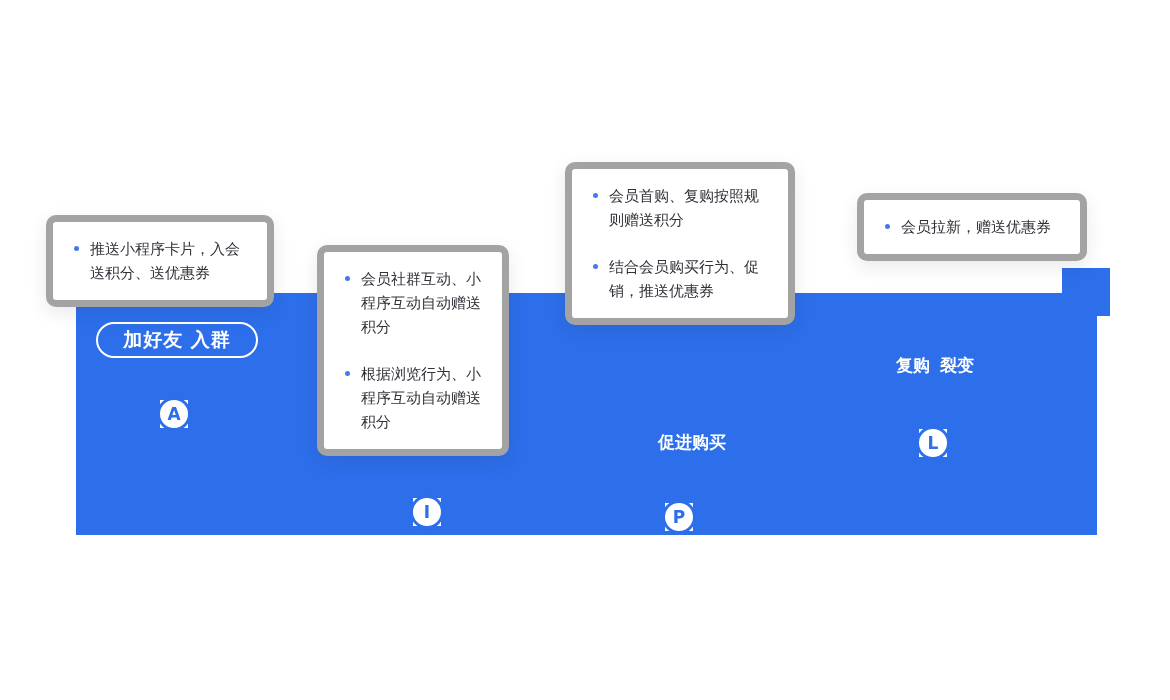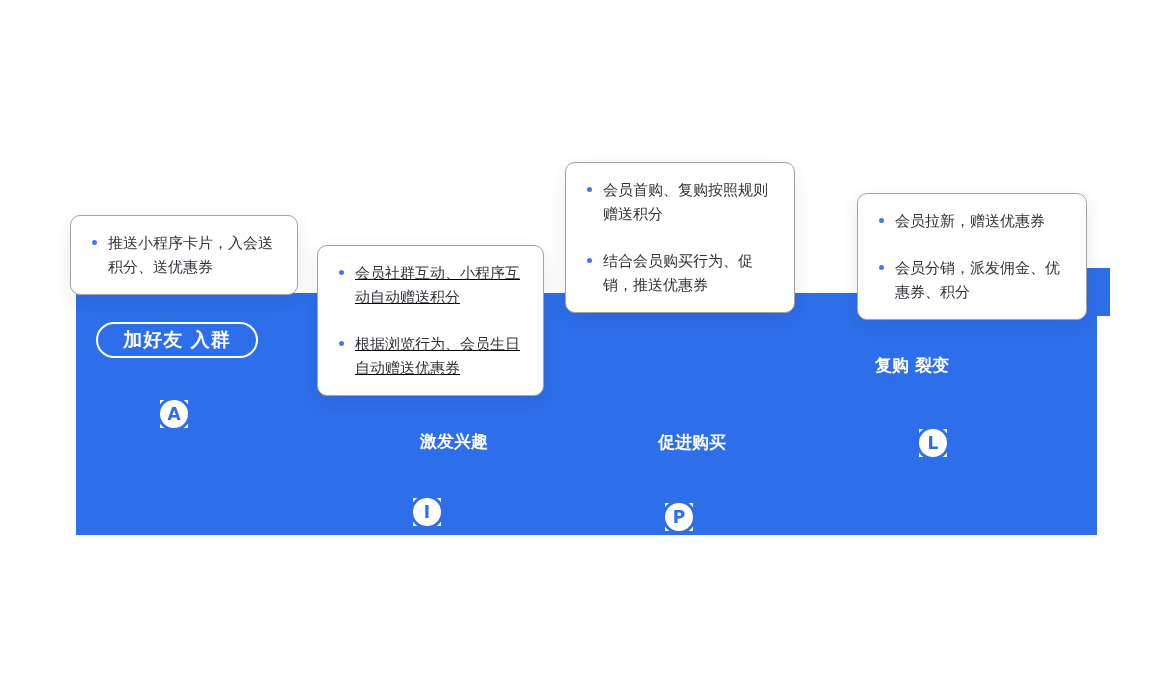--- a/index.html
+++ b/index.html
@@ -10,40 +10,40 @@
   *{margin:0;padding:0;box-sizing:border-box;}
   html,body{width:1170px;height:700px;background:#ffffff;
     font-family:"DejaVu Sans","Liberation Sans",sans-serif;}
   .canvas{position:relative;width:1170px;height:700px;overflow:hidden;background:#fff;}
 
   
   .band{position:absolute;left:76px;top:293px;width:1021px;height:242px;background:var(--blue);z-index:1;}
   .band-step{position:absolute;left:1062px;top:268px;width:48px;height:48px;background:var(--blue);z-index:1;}
 
   
-  .card{position:absolute;background:#ffffff;border:1px solid #a3a3a3;border-radius:10px;
+  .card{position:absolute;background:#ffffff;border:7px solid #a3a3a3;border-radius:10px;
         box-shadow:0 6px 18px rgba(30,40,60,.10);padding:15px 18px;z-index:3;}
-  .card-a{left:70px;top:215px;width:228px;}
-  .card-i{left:317px;top:245px;width:227px;text-decoration:underline;}
+  .card-a{left:46px;top:215px;width:228px;}
+  .card-i{left:317px;top:245px;width:192px;}
   .card-p{left:565px;top:162px;width:230px;}
   .card-l{left:857px;top:193px;width:230px;}
   .bullet{display:flex;margin-top:23px;}
   .bullet:first-child{margin-top:0;}
   .dot{flex:0 0 auto;width:5px;height:5px;border-radius:50%;background:var(--dot-blue);margin:9px 11px 0 3px;}
   .btext{font-size:15px;line-height:24px;color:var(--text-dark);}
 
   
   .pill{position:absolute;left:96px;top:322px;width:162px;height:36px;border:2px solid #ffffff;
         border-radius:26px;display:flex;align-items:center;justify-content:center;color:#ffffff;
         font-size:19px;font-weight:bold;letter-spacing:1px;z-index:2;}
   .stage-label{position:absolute;color:#ffffff;font-size:17px;font-weight:bold;white-space:nowrap;
         transform:translateX(-50%);z-index:2;}
   .label-i{left:454px;top:430px;}
   .label-p{left:680px;top:431px;margin-left:12px;}
-  .label-l{left:912px;top:354px;}
+  .label-l{left:935px;top:354px;font-family:Liberation Mono, monospace;}
 
   
   .badge{position:absolute;width:40px;height:40px;z-index:2;}
   .badge-a{left:157px;top:397px;}
   .badge-i{left:410px;top:495px;}
   .badge-p{left:662px;top:500px;}
   .badge-l{left:916px;top:426px;}
   .badge .frame{position:absolute;left:3px;top:3px;width:28px;height:28px;border:3px solid #ffffff;}
   .badge .circ{position:absolute;left:0;top:0;width:34px;height:34px;border-radius:50%;background:#ffffff;
         border:3px solid var(--blue);display:flex;align-items:center;justify-content:center;}
@@ -64,43 +64,39 @@
     </div>
   </div>
 
   <div class="card card-i">
     <div class="bullet">
       <span class="dot"></span>
       <span class="btext">会员社群互动、小程序互动自动赠送积分</span>
     </div>
     <div class="bullet">
       <span class="dot"></span>
-      <span class="btext">根据浏览行为、会员生日自动赠送优惠券</span>
+      <span class="btext">根据浏览行为、小程序互动自动赠送积分</span>
     </div>
   </div>
 
   <div class="card card-p">
     <div class="bullet">
       <span class="dot"></span>
       <span class="btext">会员首购、复购按照规则赠送积分</span>
     </div>
     <div class="bullet">
       <span class="dot"></span>
       <span class="btext">结合会员购买行为、促销，推送优惠券</span>
     </div>
   </div>
 
   <div class="card card-l">
     <div class="bullet">
       <span class="dot"></span>
       <span class="btext">会员拉新，赠送优惠券</span>
-    </div>
-    <div class="bullet">
-      <span class="dot"></span>
-      <span class="btext">会员分销，派发佣金、优惠券、积分</span>
     </div>
   </div>
 
   <div class="pill">加好友 入群</div>
   <div class="stage-label label-i">激发兴趣</div>
   <div class="stage-label label-p">促进购买</div>
   <div class="stage-label label-l">复购 裂变</div>
 
   <div class="badge badge-a">
     <span class="frame"></span>

